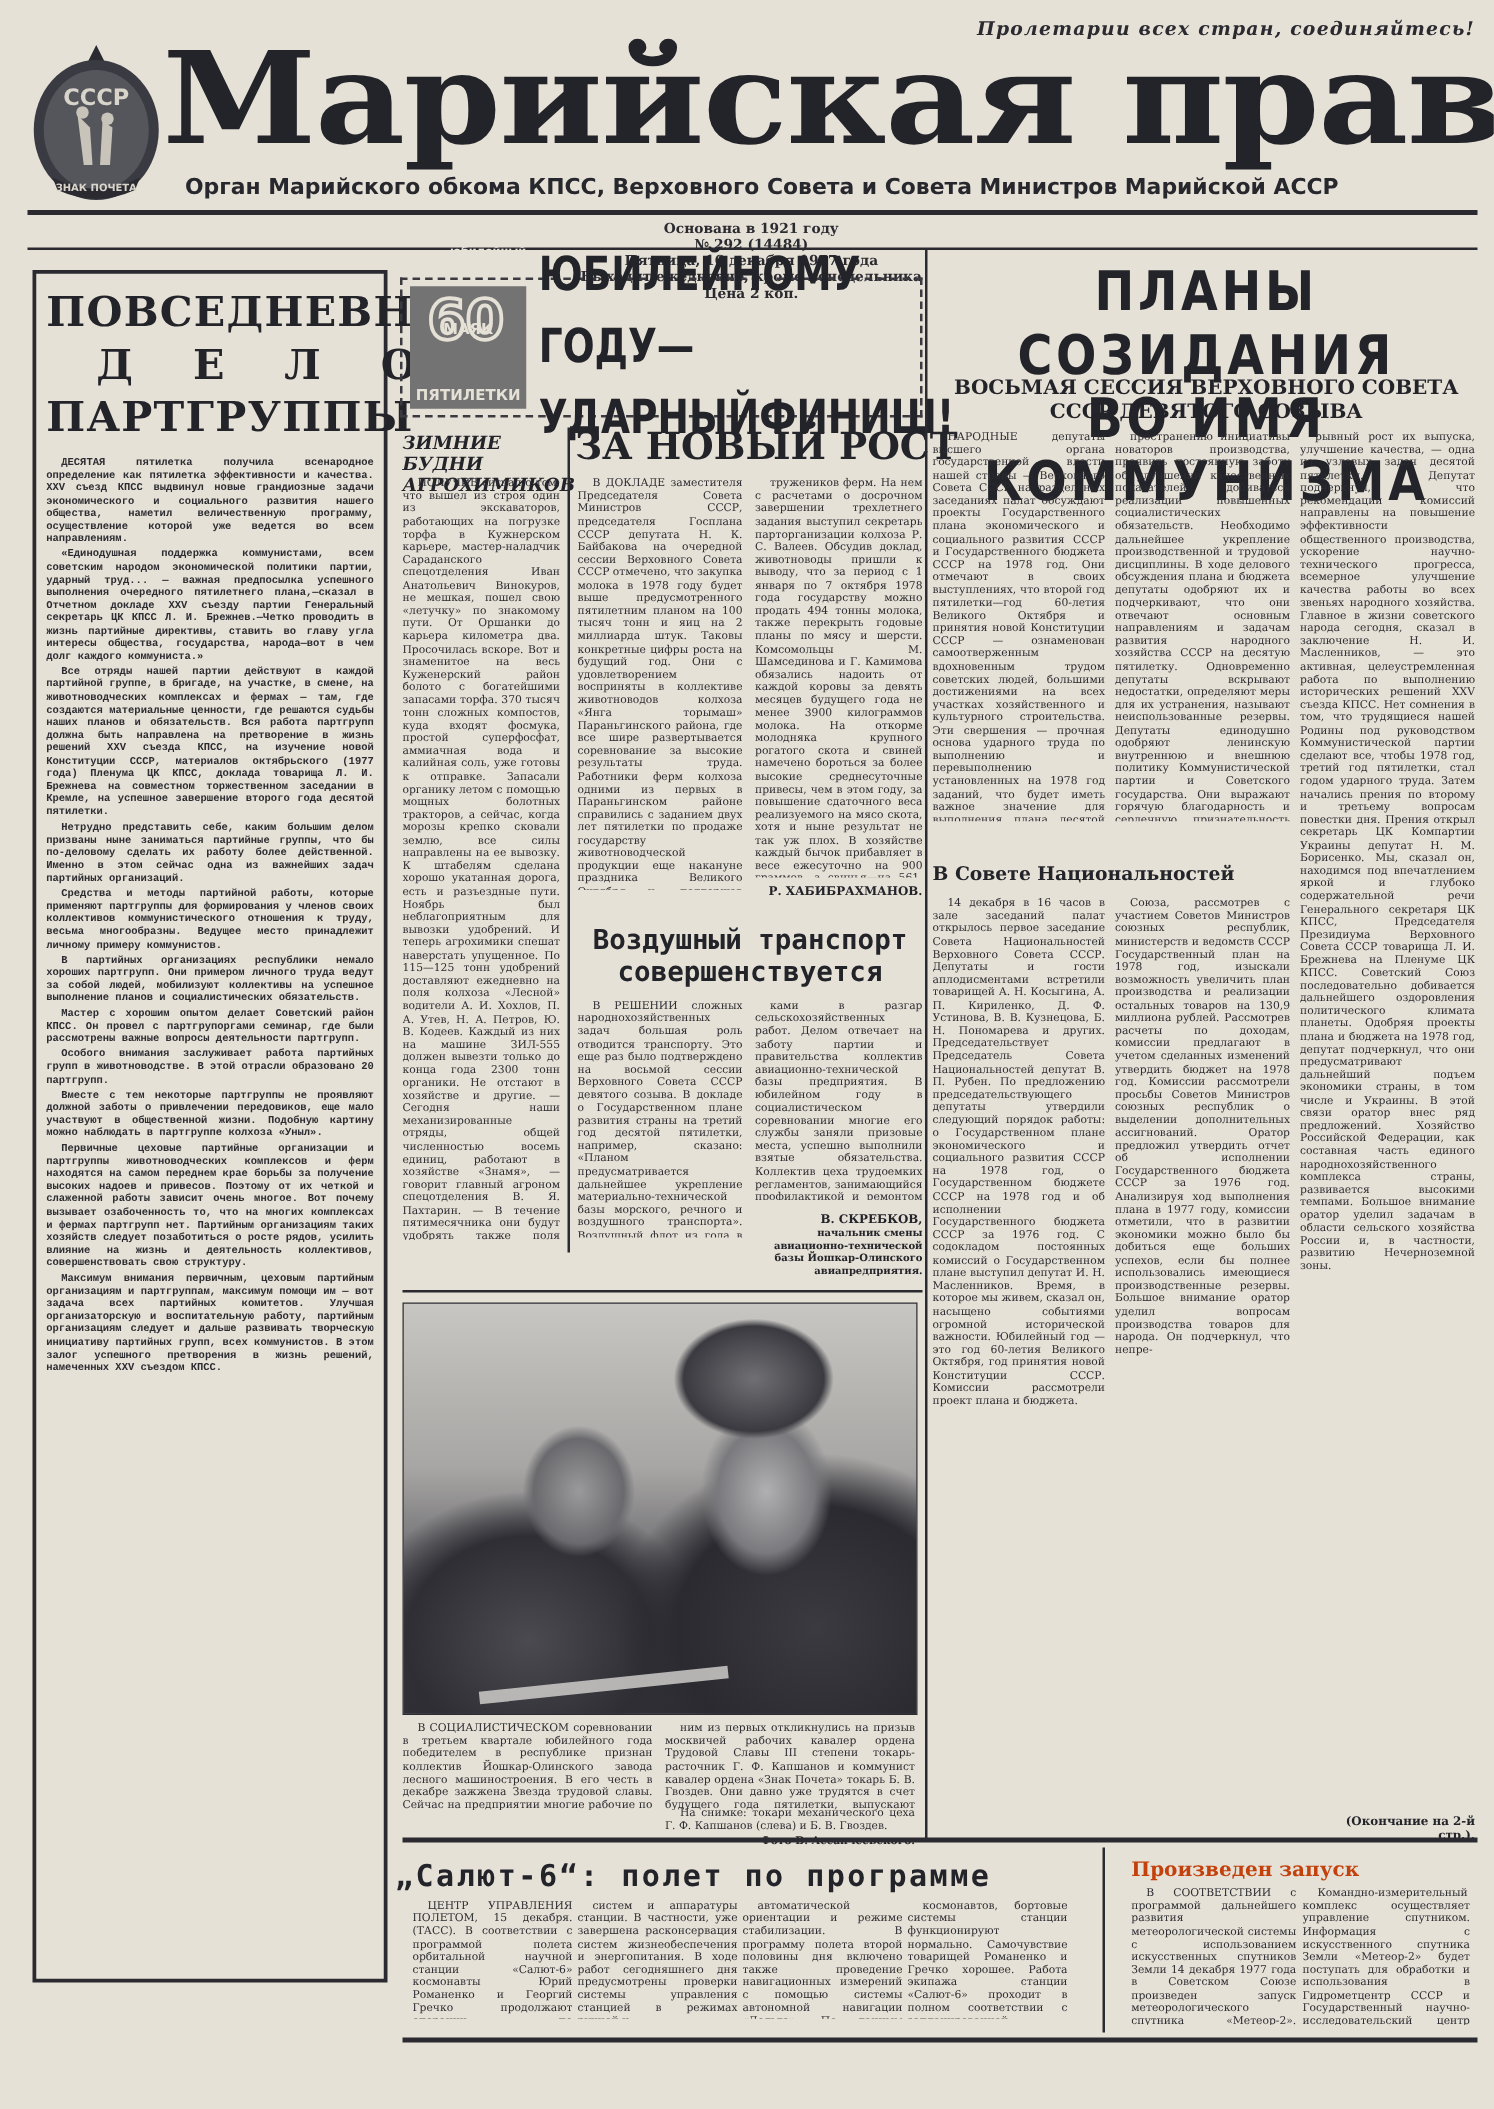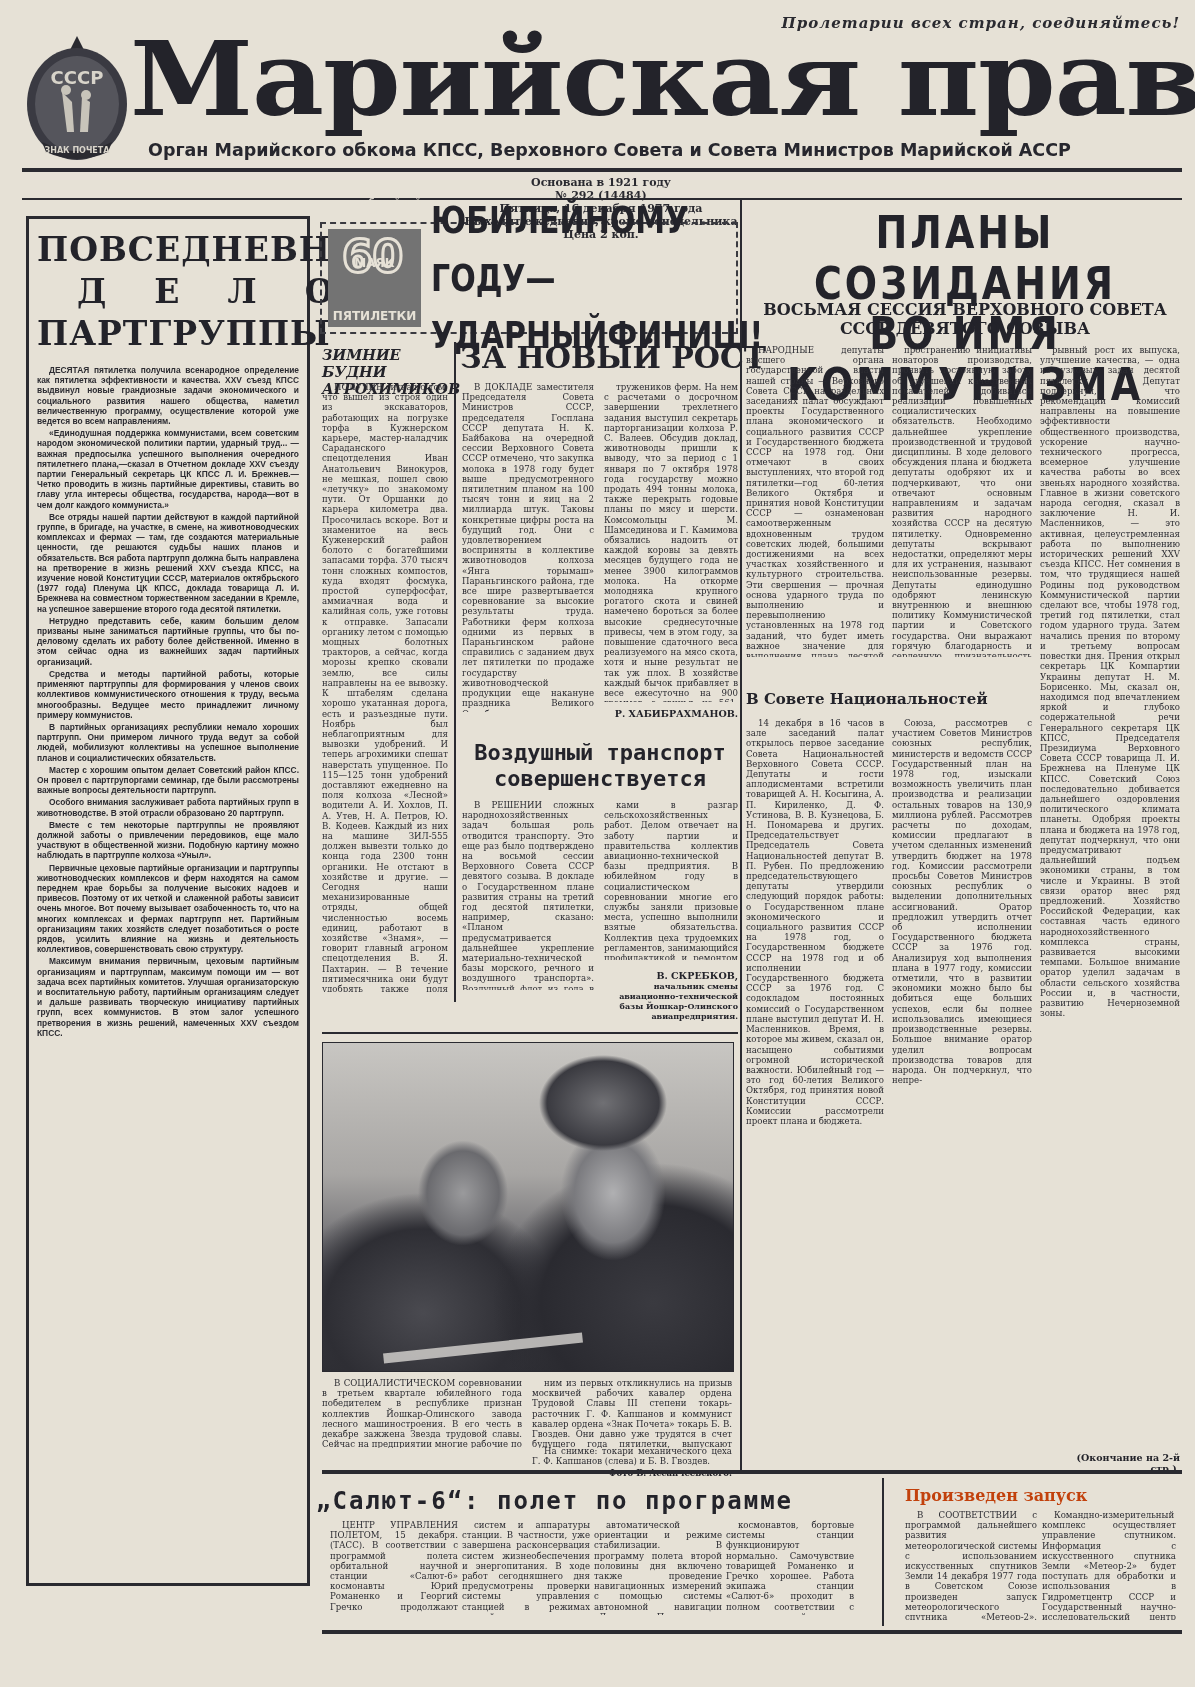--- a/index.html
+++ b/index.html
@@ -46,21 +46,21 @@
   }
   .infobar .sq { width: 8px; height: 8px; background: #2a2a30; display: inline-block; }
   .rule-top2 { left: 22px; top: 198px; width: 1160px; height: 2px; background: #2a2a30; }
 
   
   .txt {
     font-family: "DejaVu Serif", serif; font-size: 8.6px; line-height: 10.2px;
     color: #2c2c32; text-align: justify; overflow: hidden;
   }
   .txt p { text-indent: 12px; margin-bottom: 2px; }
-  .txt.sans { font-family: Liberation Sans, sans-serif; font-weight: bold; font-size: 8.4px; }
+  .txt.sans { font-family: Liberation Mono, monospace; font-weight: bold; font-size: 8.4px; }
 
   
   .leftbox {
     left: 26px; top: 216px; width: 284px; height: 1370px;
     border: 3px solid #2a2a30; padding: 10px 8px;
   }
   .leftbox h1 {
     font-family: "DejaVu Serif", serif; font-weight: bold;
     font-size: 33px; line-height: 42px; text-align: center; color: #23232a;
     letter-spacing: 1px;

